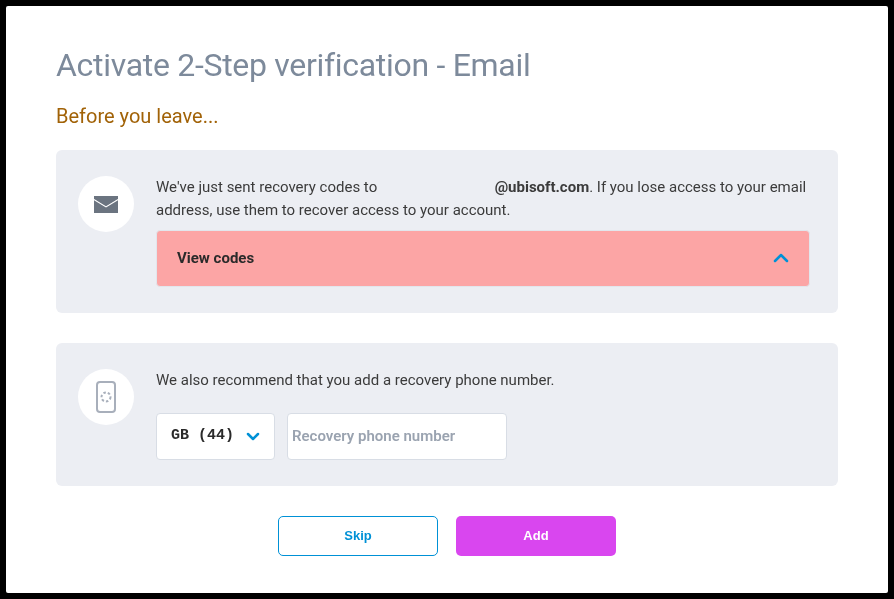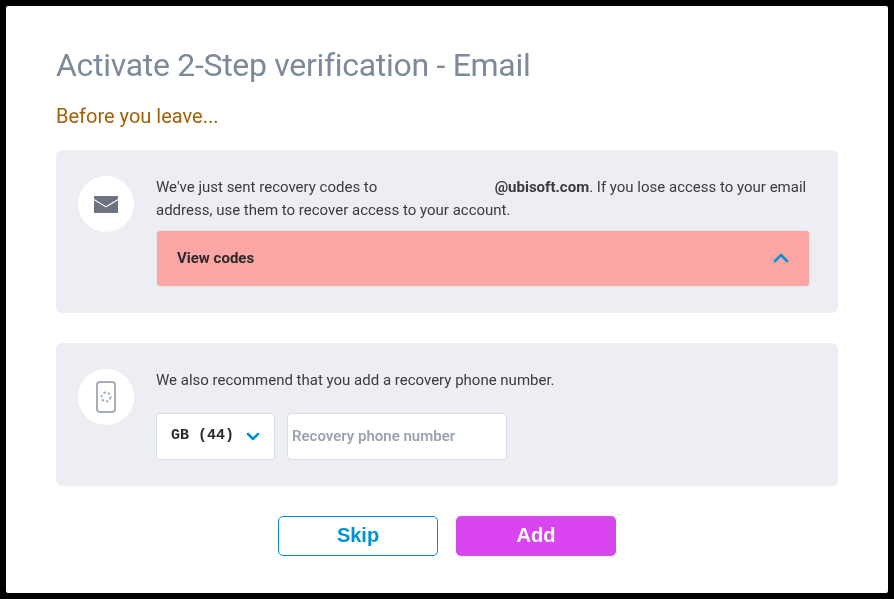--- a/index.html
+++ b/index.html
@@ -118,21 +118,21 @@
     .actions {
       display: flex;
       justify-content: center;
       gap: 18px;
       margin-top: 8px;
     }
     .btn {
       width: 160px;
       height: 40px;
       border-radius: 5px;
-      font-size: 20px;
+      font-size: 13px;
       font-weight: 700;
       cursor: pointer;
       display: flex;
       align-items: center;
       justify-content: center;
       border: none;
     }
     .btn-skip {
       background: #fff;
       color: #0091d6;

